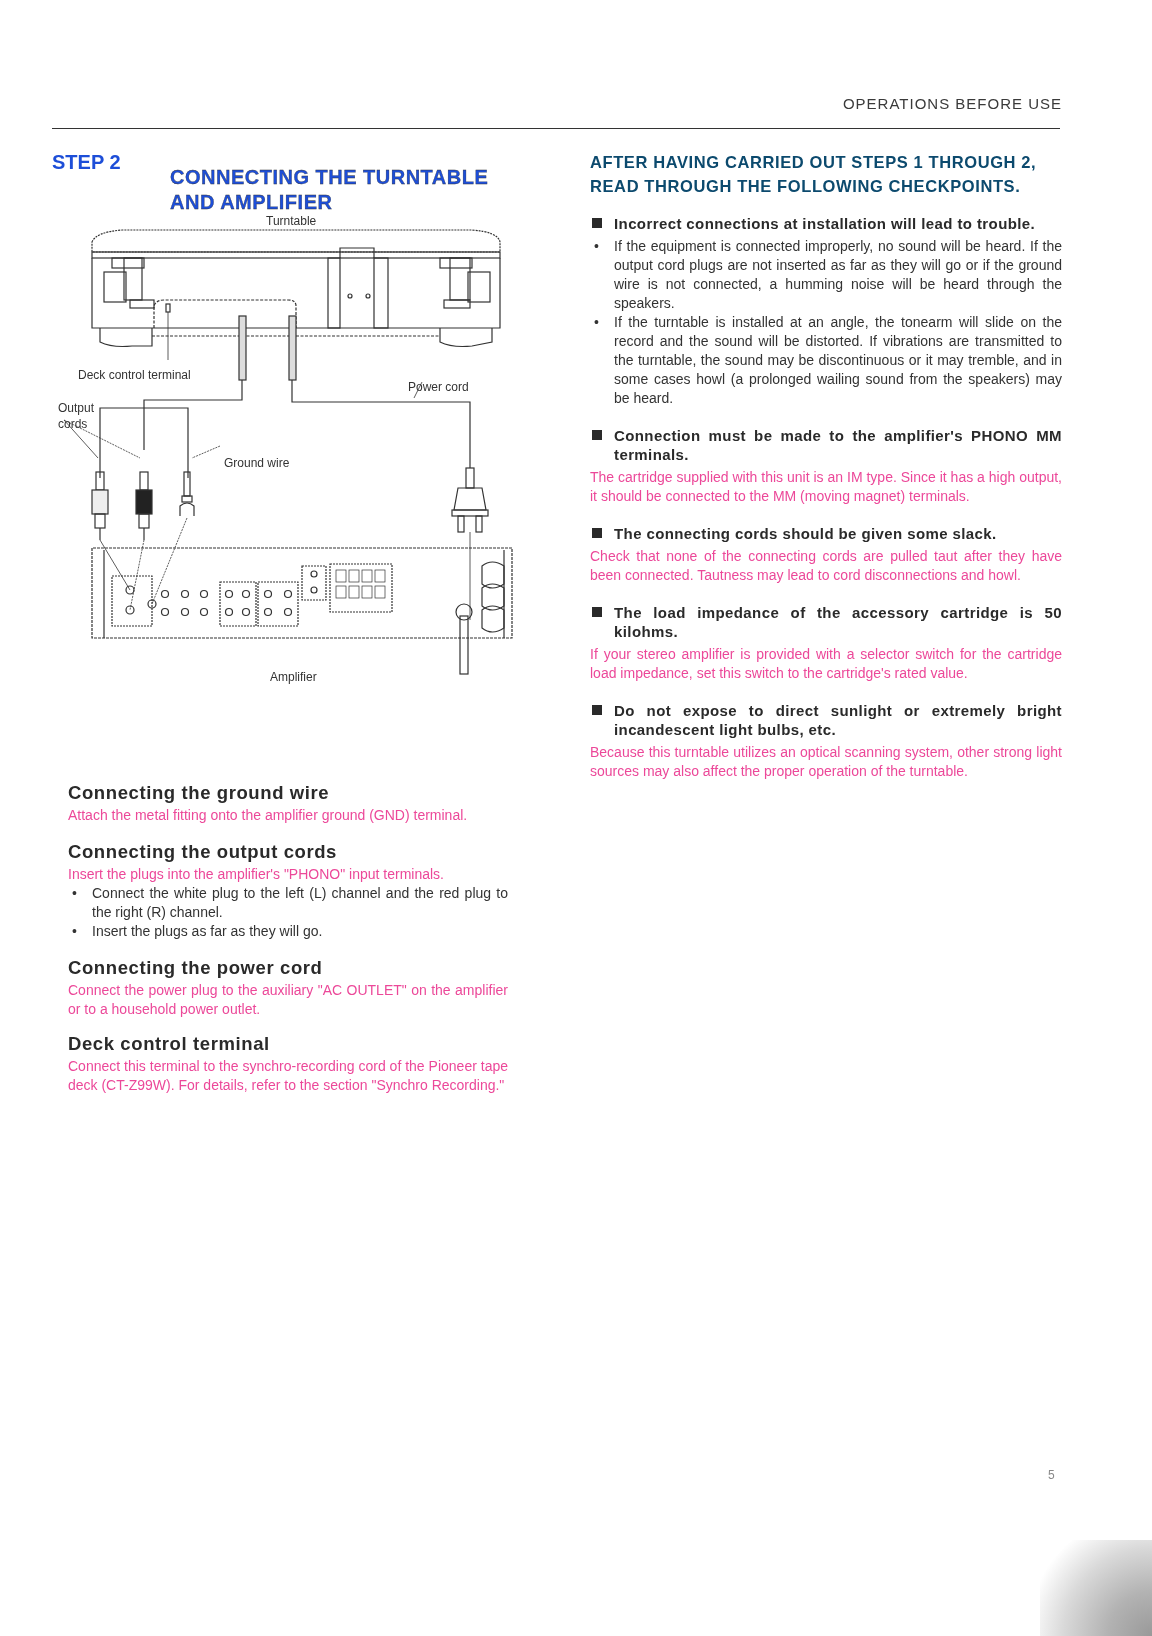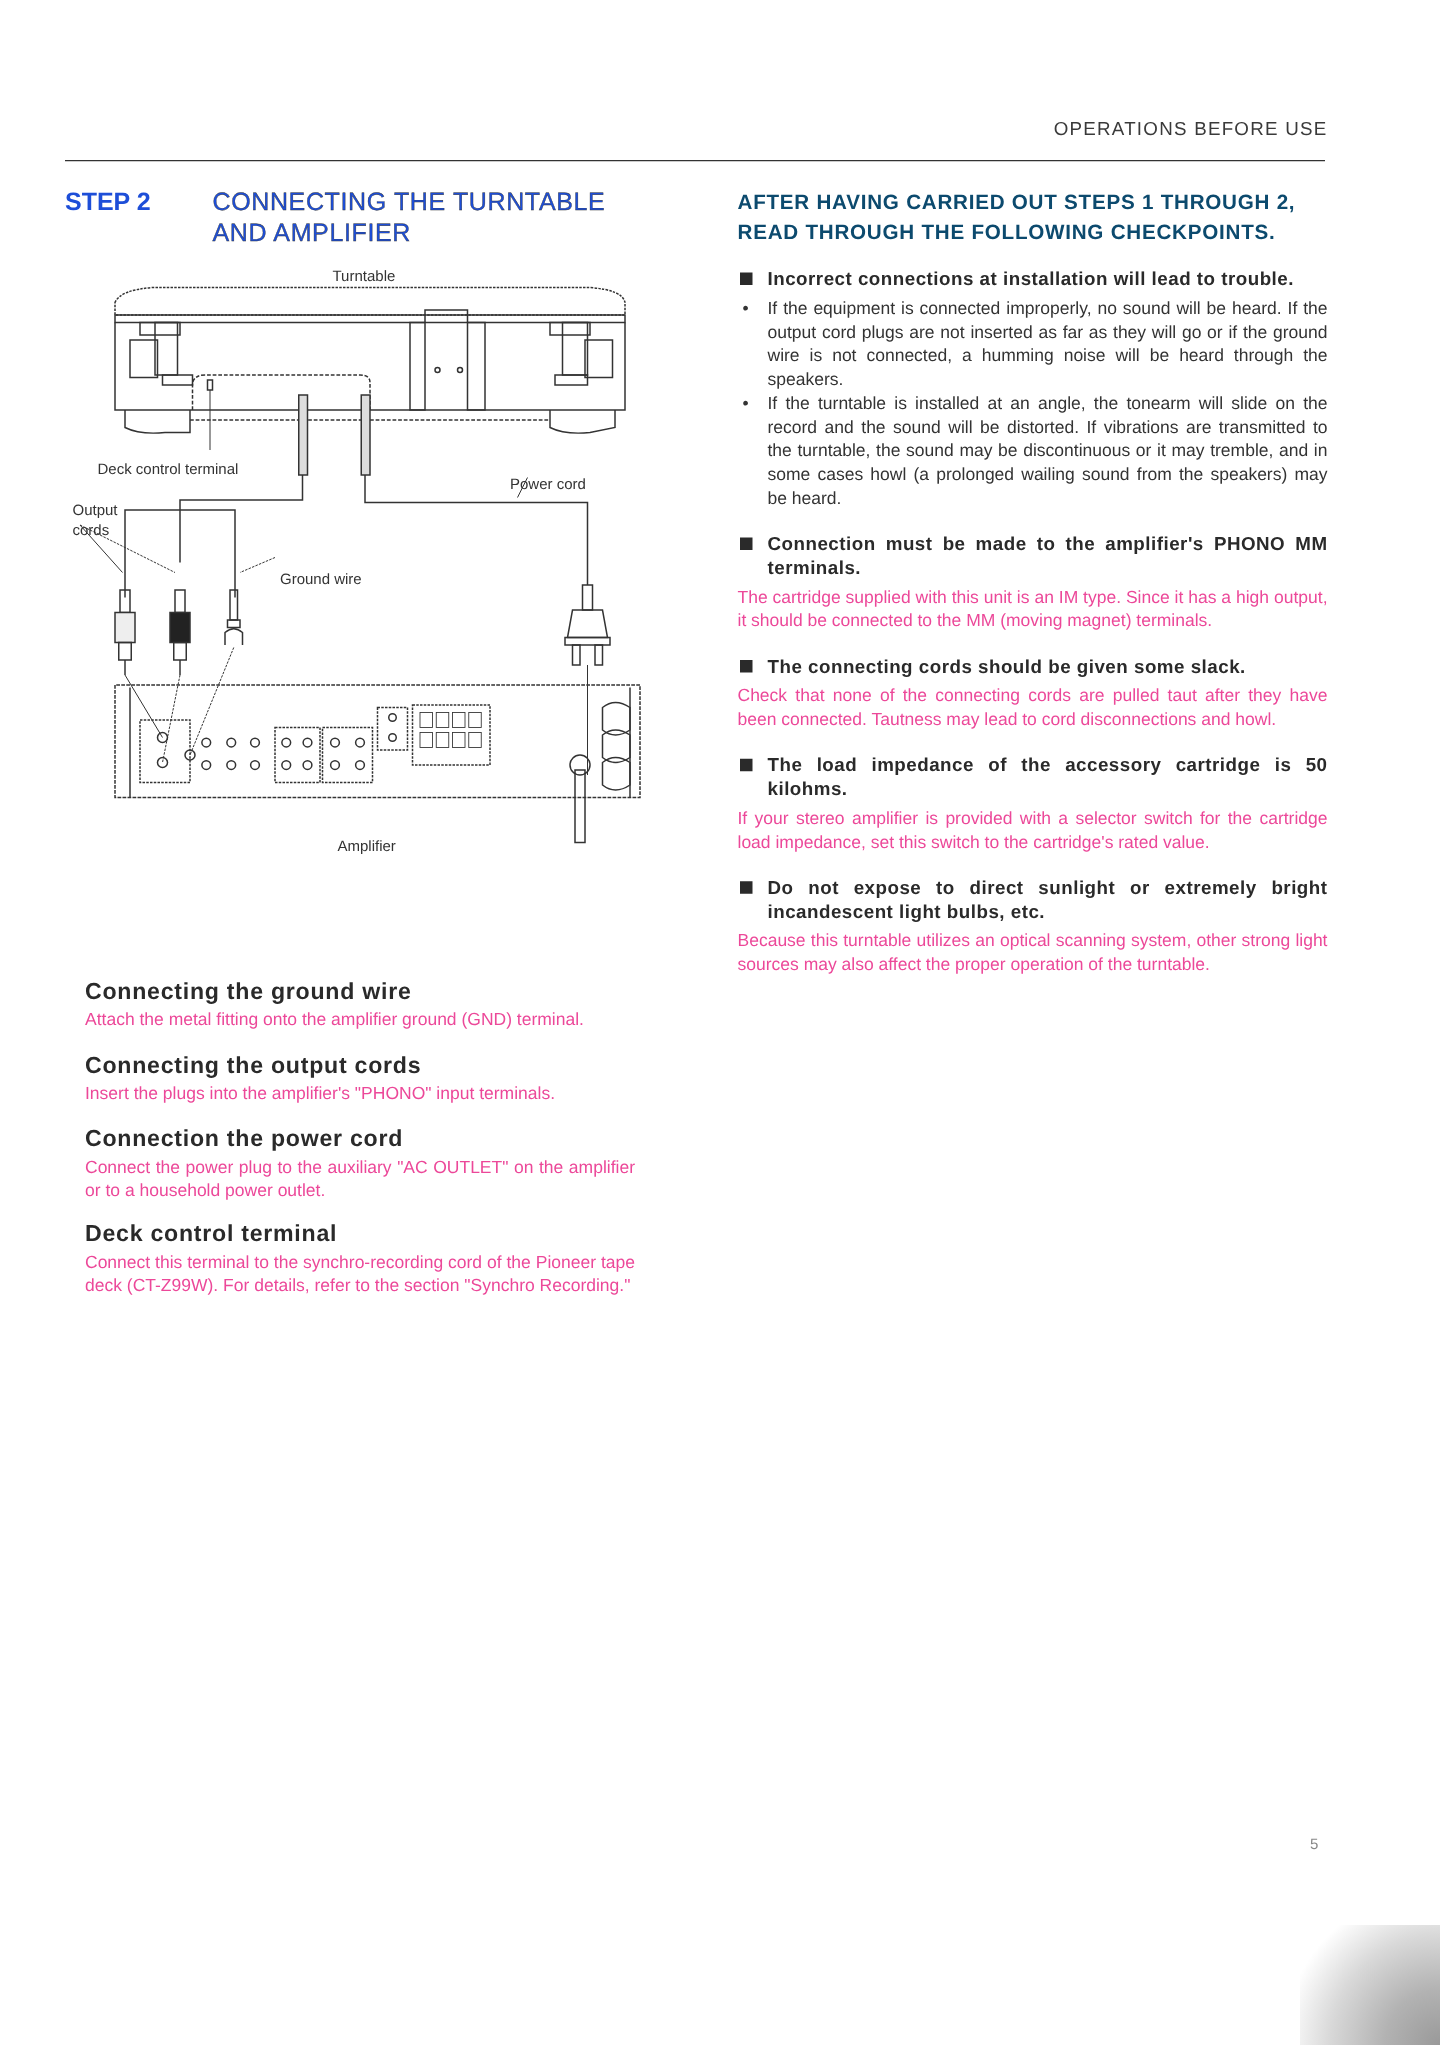--- a/index.html
+++ b/index.html
@@ -12,21 +12,21 @@
   }
   .head-rule {
     position: absolute; top: 128px; left: 52px; width: 1008px; height: 0;
     border-top: 1.5px solid #333;
   }
   .col-left { position: absolute; left: 52px; top: 150px; width: 472px; }
   .col-right { position: absolute; left: 590px; top: 150px; width: 472px; }
 
   .step-title { display: flex; font-weight: bold; font-size: 20px; line-height: 25px; color: #1d4ed8; }
   .step-label { width: 118px; flex: none; }
-  .step-text { flex: 1; font-weight: normal; letter-spacing: 0.5px; -webkit-text-stroke: 0.3px #333; }
+  .step-text { flex: 1; font-weight: bold; letter-spacing: 0.5px; margin-top: 15px; -webkit-text-stroke: 0.3px #333; }
 
   .diagram { position: absolute; left: 52px; top: 220px; width: 480px; height: 500px; }
   .diagram svg { width: 480px; height: 500px; }
   .diag-label { position: absolute; font-size: 12px; color: #333; white-space: nowrap; }
 
   .sec { margin: 16px; }
   .sec-h { font-size: 18.5px; font-weight: bold; letter-spacing: 0.6px; color: #2a2a2a; margin: 0 0 2px 0; line-height: 22px; }
   .sec-p { font-size: 14px; line-height: 19px; color: #ec4899; text-align: justify; margin: 0; }
   .bullets { list-style: none; margin: 0; padding: 0; }
   .bullets li { position: relative; padding-left: 24px; font-size: 14px; line-height: 19px; color: #333; text-align: justify; }
@@ -202,23 +202,27 @@
 </div>
 
 <div class="left-text">
   <div class="sec">
     <h3 class="sec-h">Connecting the ground wire</h3>
     <p class="sec-p">Attach the metal fitting onto the amplifier ground (GND) terminal.</p>
   </div>
   <div class="sec">
     <h3 class="sec-h">Connecting the output cords</h3>
     <p class="sec-p">Insert the plugs into the amplifier's "PHONO" input terminals.</p>
+    <ul class="bullets">
+      <li>Connect the white plug to the left (L) channel and the red plug to the right (R) channel.</li>
+      <li>Insert the plugs as far as they will go.</li>
+    </ul>
   </div>
   <div class="sec">
-    <h3 class="sec-h">Connection the power cord</h3>
+    <h3 class="sec-h">Connecting the power cord</h3>
     <p class="sec-p">Connect the power plug to the auxiliary "AC OUTLET" on the amplifier or to a household power outlet.</p>
   </div>
   <div class="sec spaced">
     <h3 class="sec-h">Deck control terminal</h3>
     <p class="sec-p">Connect this terminal to the synchro-recording cord of the Pioneer tape deck (CT-Z99W). For details, refer to the section "Synchro Recording."</p>
   </div>
 </div>
 
 <div class="col-right">
   <h2 class="cp-title">AFTER HAVING CARRIED OUT STEPS 1 THROUGH 2, READ THROUGH THE FOLLOWING CHECKPOINTS.</h2>

